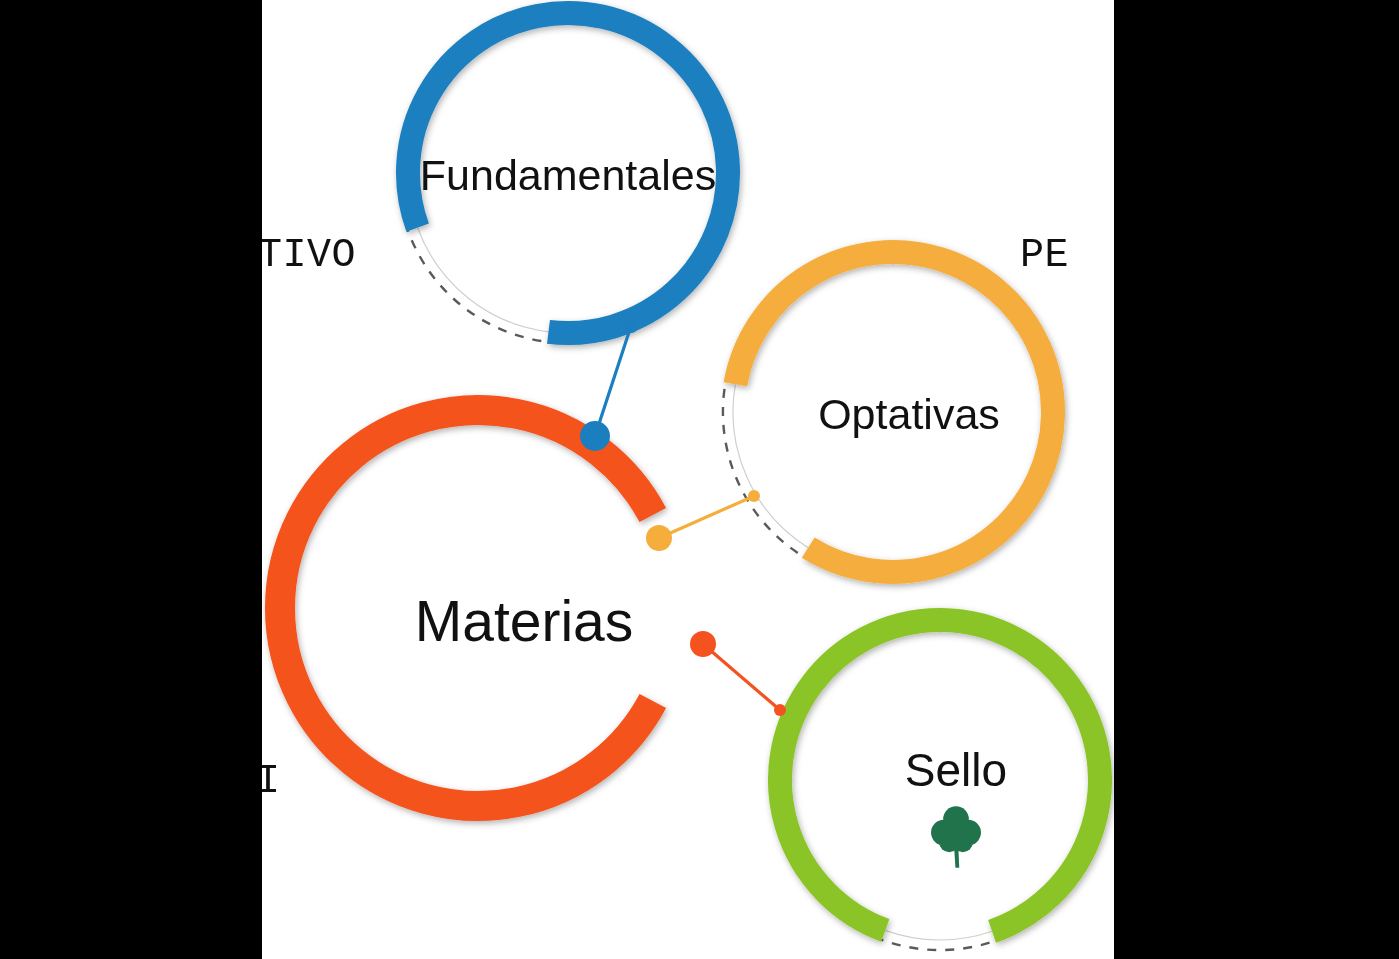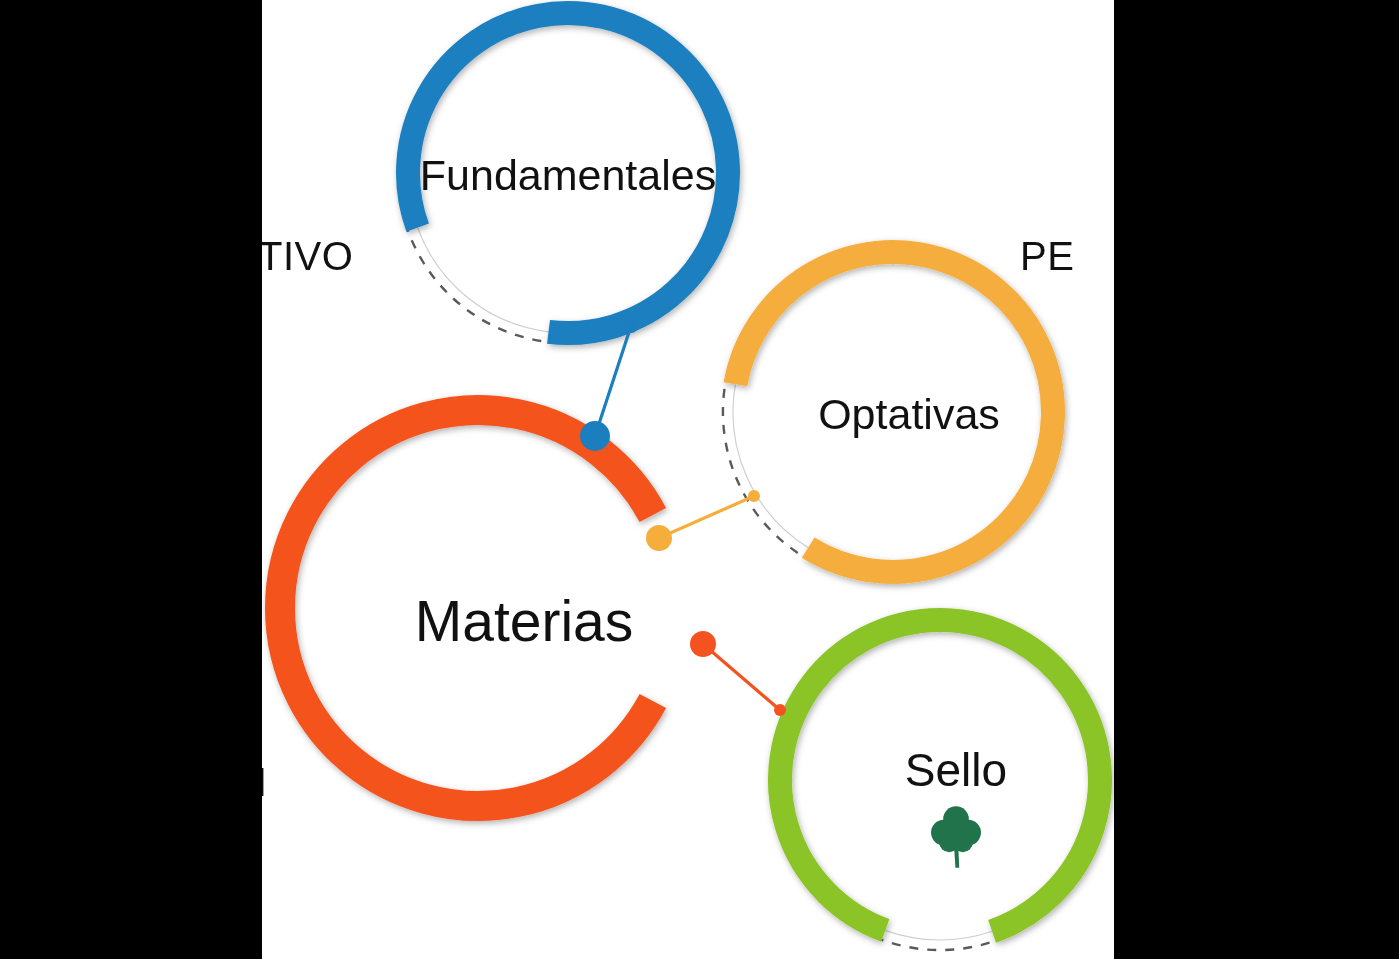--- a/index.html
+++ b/index.html
@@ -9,21 +9,21 @@
     font-family:"Liberation Sans", sans-serif;
   }
   #stage{position:absolute;left:0;top:0;width:1399px;height:959px;background:#000;}
   #panel{
     position:absolute;left:262px;top:0;width:852px;height:959px;
     background:#ffffff;overflow:hidden;
   }
   #svg-layer{position:absolute;left:0;top:0;width:852px;height:959px;}
   .clip-text{
     position:absolute;
-    font-family:Liberation Sans, sans-serif;
+    font-family:Liberation Mono, monospace;
     font-size:40px;
     color:#111111;
     letter-spacing:0.5px;
     white-space:nowrap;
     line-height:1;
   }
   #txt-left{left:-4px;top:236px;}
   #txt-right{left:758px;top:236px;}
   #txt-stub{left:-6px;top:762px;font-size:40px;}
 </style>

